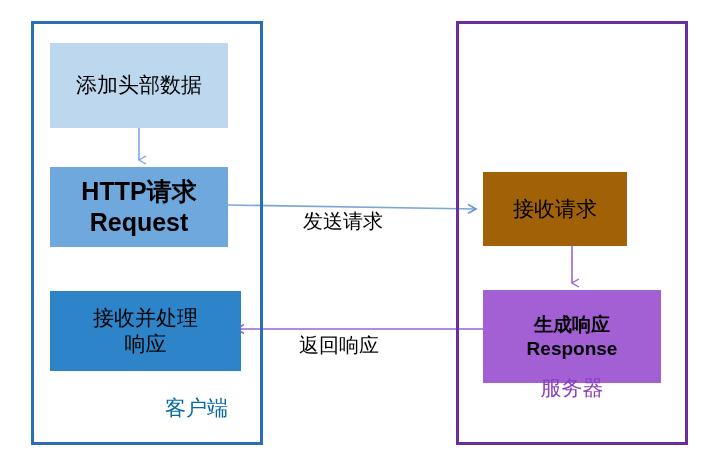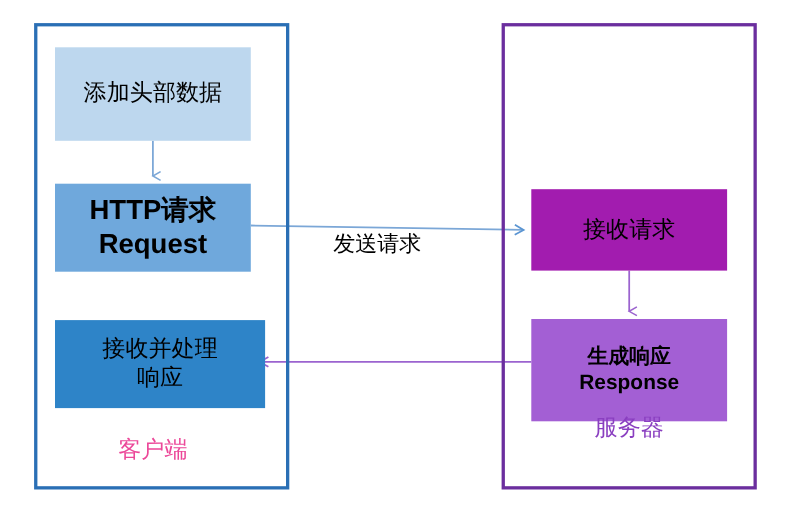--- a/index.html
+++ b/index.html
@@ -76,23 +76,23 @@
     width: 191px;
     height: 80px;
     background: #2e84c8;
     font-size: 21px;
     font-weight: normal;
   }
   
   #node-receive-request {
     left: 483px;
     top: 172px;
-    width: 178px;
+    width: 144px;
     height: 74px;
-    background: #a21caf;
+    background: #a16207;
     font-size: 21px;
     font-weight: normal;
   }
   #node-generate-response {
     left: 483px;
     top: 290px;
     width: 178px;
     height: 93px;
     background: #a35fd4;
     font-size: 19px;
@@ -101,21 +101,22 @@
   
   .zone-caption {
     position: absolute;
     text-align: center;
     font-size: 21px;
     width: 178px;
   }
   #caption-client {
     left: 50px;
     top: 394px;
-    color: #ec4899;
+    color: #0369a1;
+    text-align: right;
   }
   #caption-server {
     left: 483px;
     top: 374px;
     color: #8a3fc0;
     text-align: center;
   }
   
   .edge-label {
     position: absolute;
@@ -196,14 +197,15 @@
   </div>
 
   <div class="node" id="node-generate-response">
     <span class="node-text">生成响应
 Response</span>
   </div>
 
   <div class="zone-caption" id="caption-server">服务器</div>
 
   <div class="edge-label" id="label-send-request">发送请求</div>
+  <div class="edge-label" id="label-return-response">返回响应</div>
 
 </div>
 
 </body></html>

